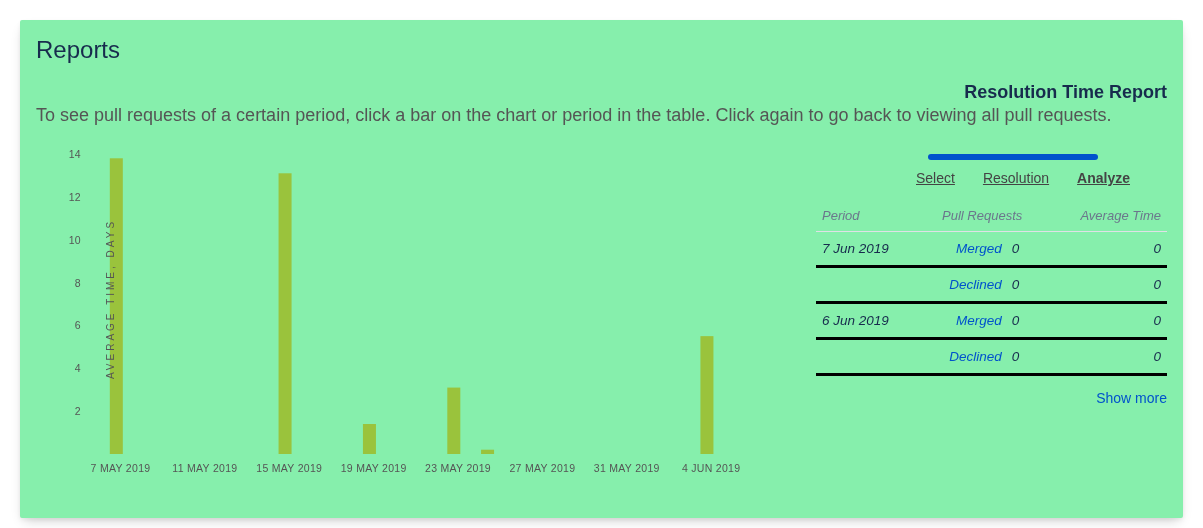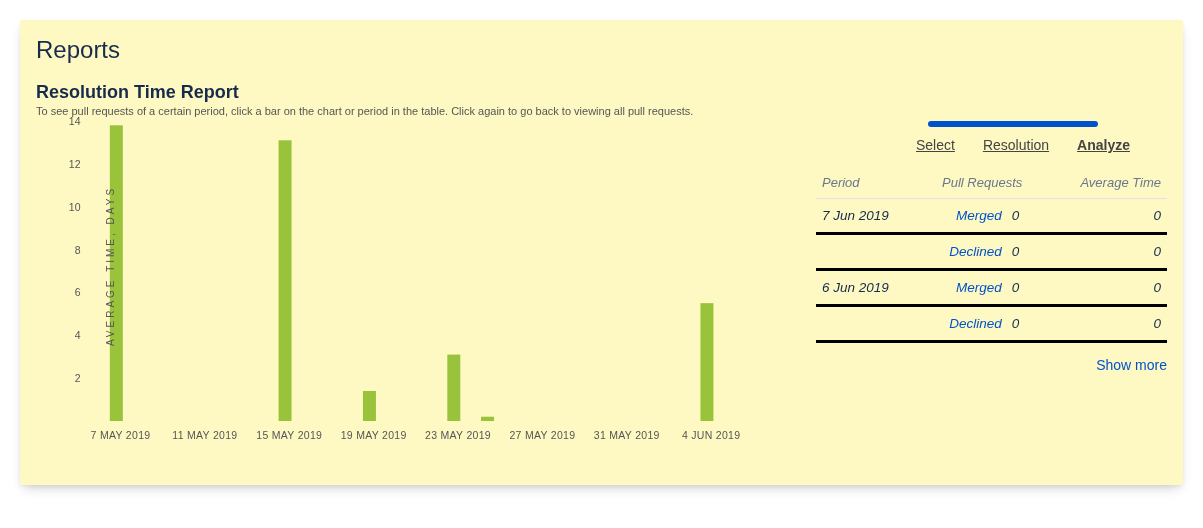--- a/index.html
+++ b/index.html
@@ -5,41 +5,42 @@
   * { box-sizing: border-box; }
   body {
     margin: 0;
     padding: 20px;
     font-family: 'Segoe UI', Arial, sans-serif;
     background: #fff;
     color: #333;
   }
   .container {
     width: 1163px;
-    background: #fef9c3;
+    background: #86efac;
     padding: 16px 16px 24px 16px;
     box-shadow: 0 6px 12px -4px rgba(0,0,0,0.2), 0 2px 4px rgba(0,0,0,0.05);
     border-radius: 2px;
   }
   .page-title {
     font-size: 24px;
     color: #172b4d;
     font-weight: 500;
     margin: 0 0 18px 0;
   }
   .report-title {
     font-size: 18px;
     color: #172b4d;
     font-weight: 600;
     margin: 12px 0 2px 0;
+    text-align: right;
   }
   .report-desc {
-    font-size: 11px;
+    font-size: 18px;
     color: #555;
-    margin: 0 0 4px 0;
+    margin: 0 0 28px 0;
   }
   .content-row {
     display: flex;
     gap: 40px;
   }
   .chart-area {
     width: 740px;
     position: relative;
     margin-top: -50px;
   }

